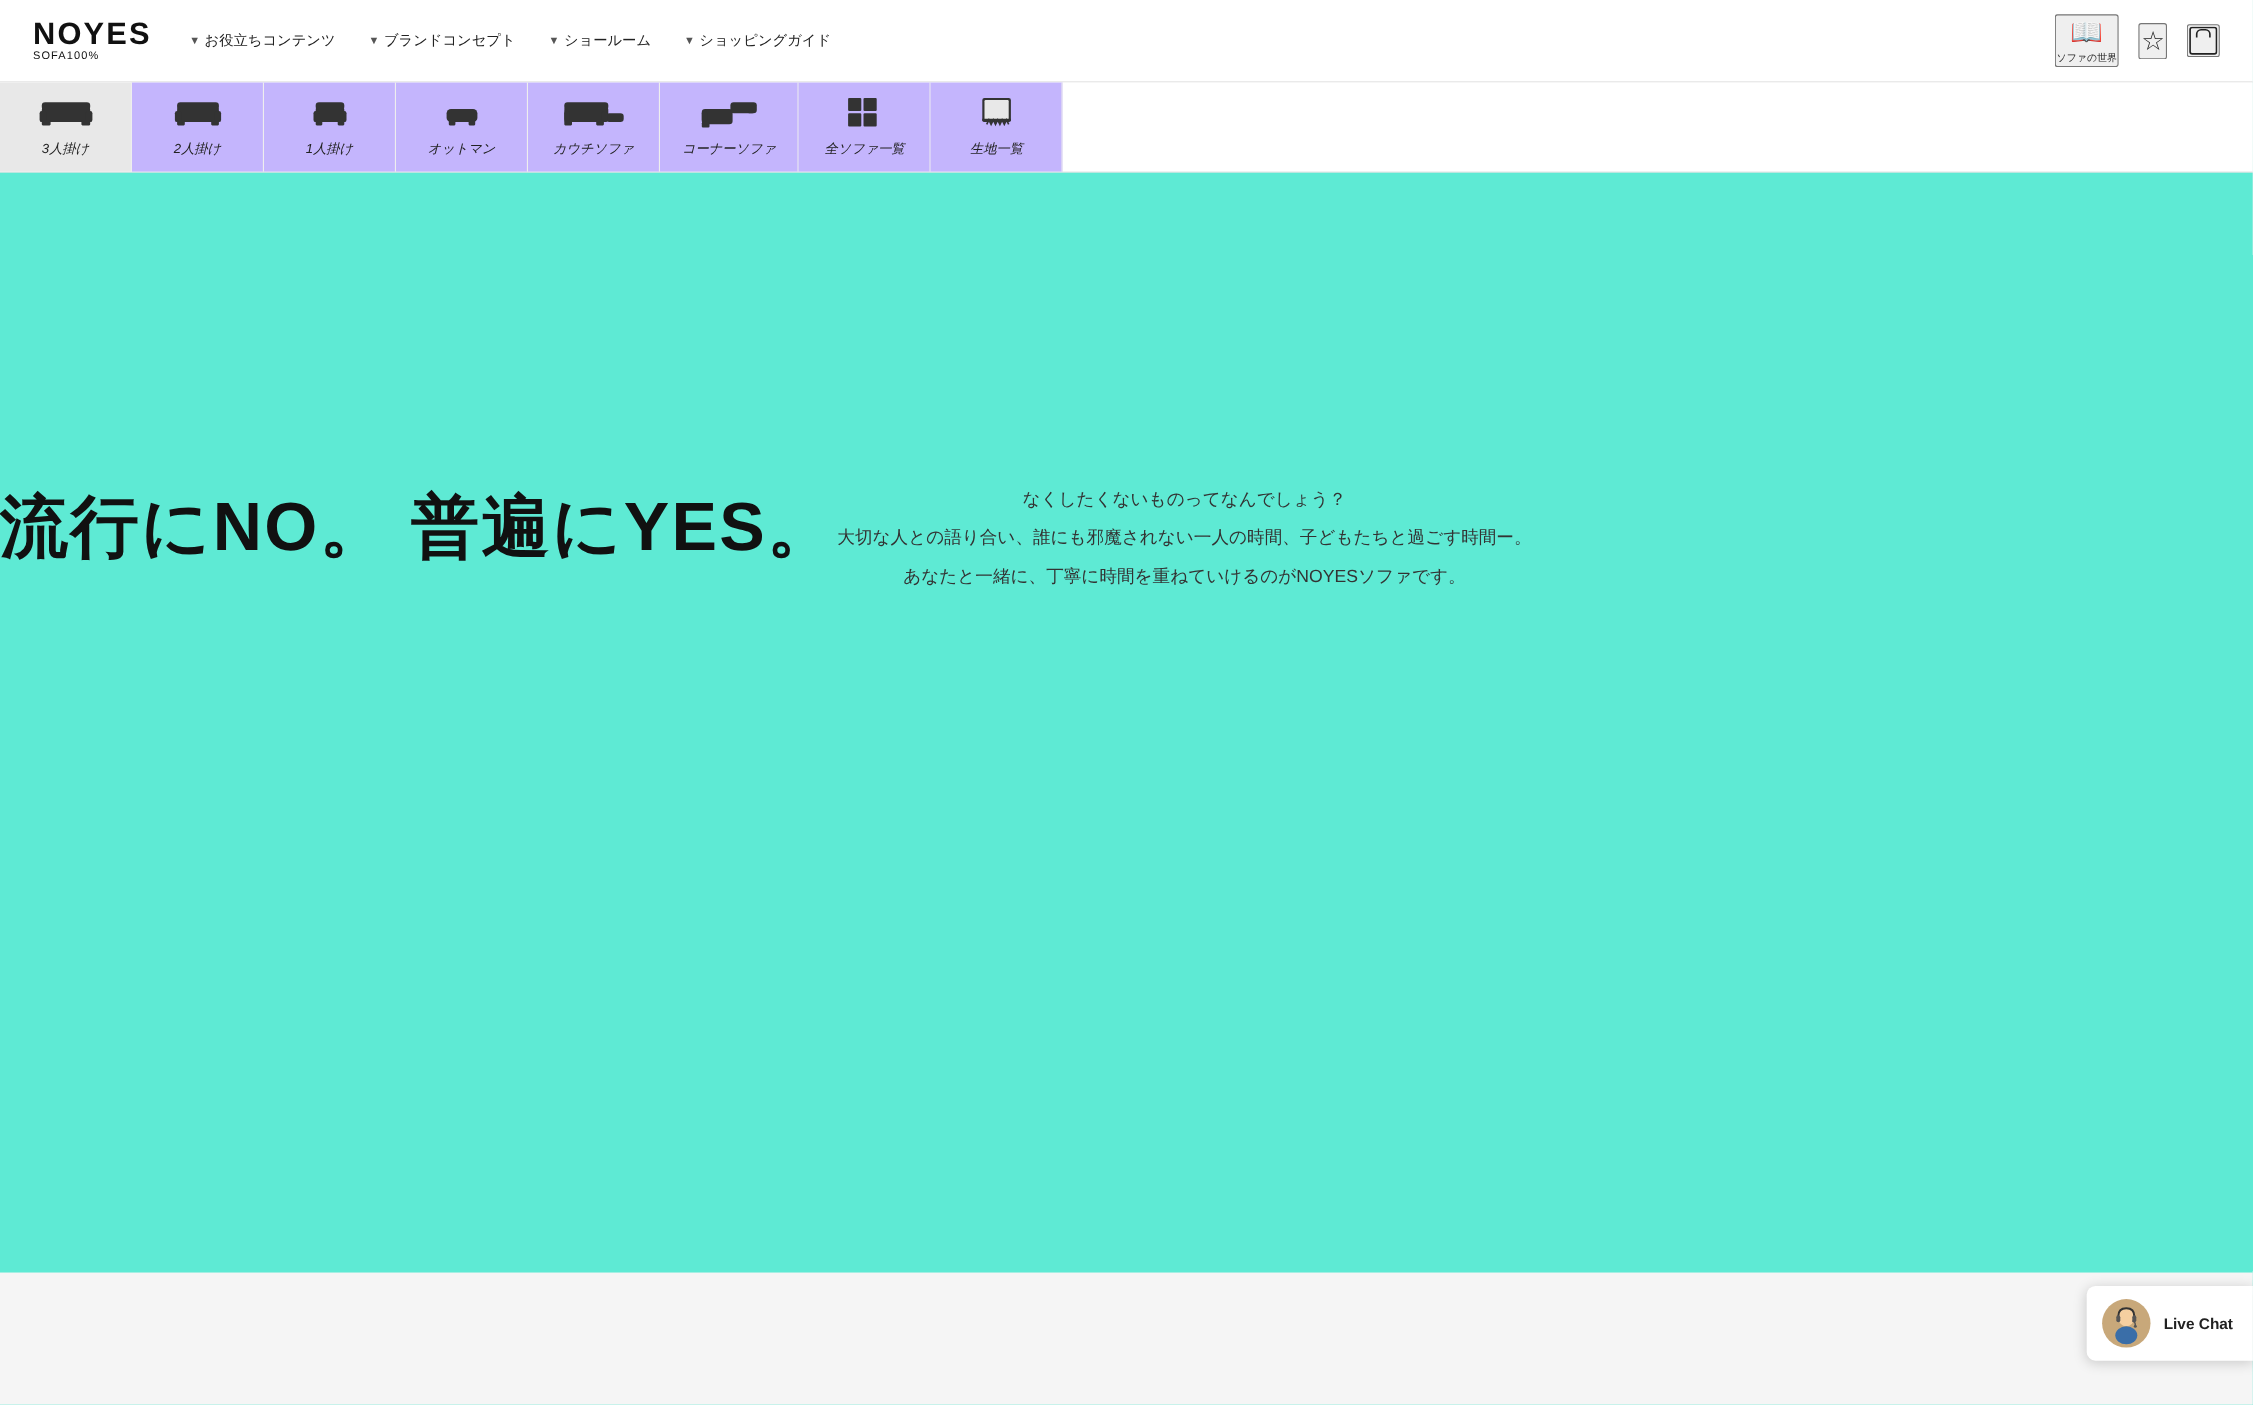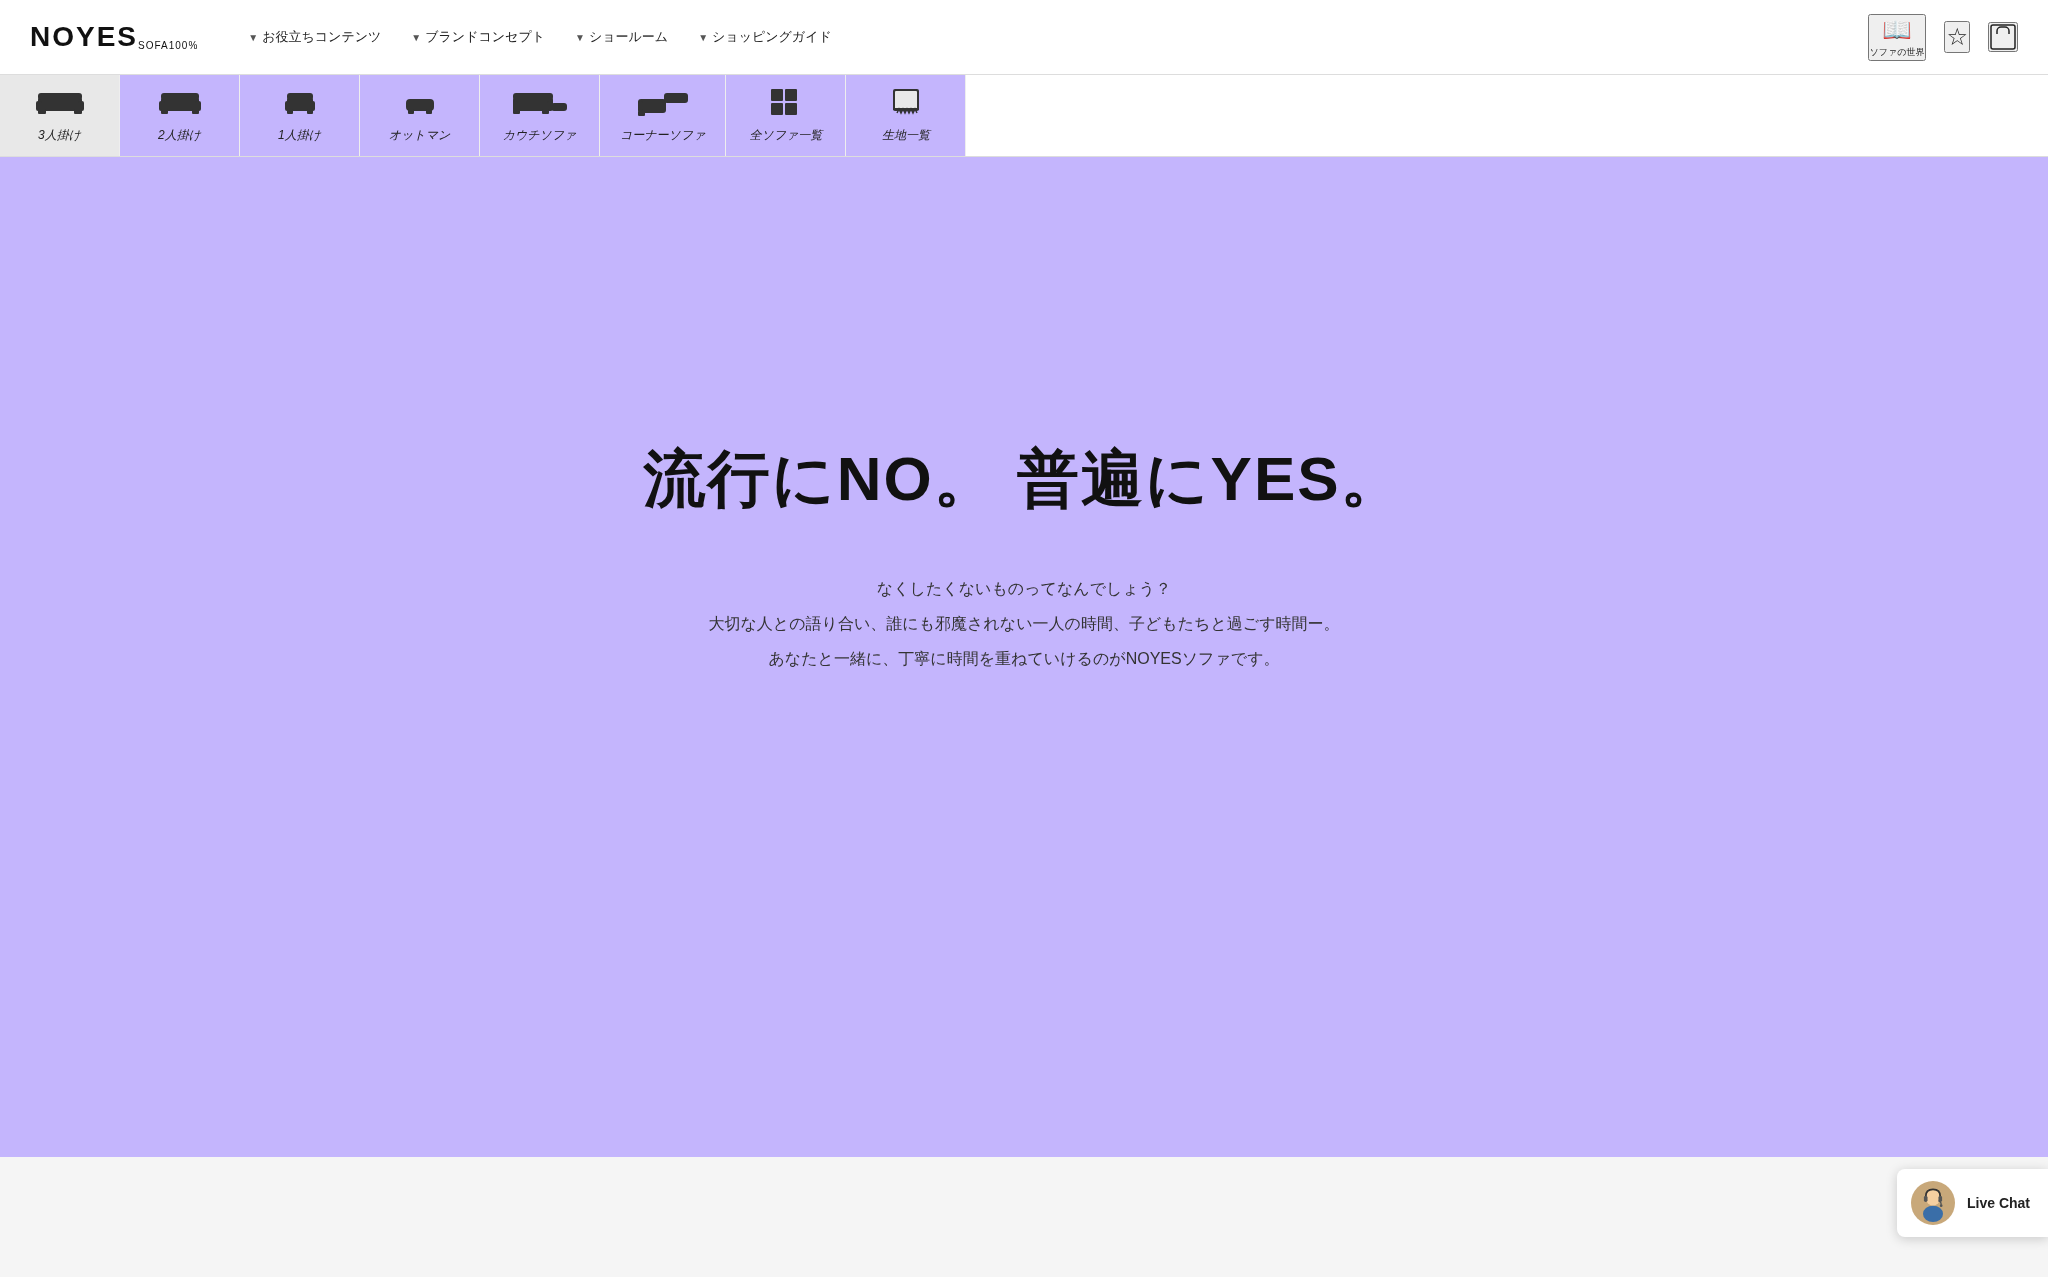--- a/index.html
+++ b/index.html
@@ -9,24 +9,23 @@
     .header {
       background: #fff;
       border-bottom: 1px solid #ddd;
       display: flex;
       align-items: center;
       padding: 0 30px;
       height: 75px;
     }
     .logo-area {
       display: flex;
-      flex-direction: row;
-      margin-right: 40px;
+      flex-direction: column;
+      margin-right: 24px;
       line-height: 1;
-      align-items: flex-end;
     }
     .logo-text {
       font-size: 28px;
       font-weight: 900;
       letter-spacing: 2px;
       color: #111;
     }
     .logo-sub {
       font-size: 10px;
       letter-spacing: 1px;
@@ -104,25 +103,24 @@
       color: #333;
       line-height: 1;
     }
     .sub-nav-label {
       font-size: 12px;
       white-space: nowrap;
     }
 
     
     .main-content {
-      background: #c4b5fd;
+      background: #5eead4;
       min-height: 1000px;
       display: flex;
-      flex-direction: column;
-      align-items: center;
+      flex-direction: row;
       padding-top: 280px;
     }
     .hero-headline {
       font-size: 62px;
       font-weight: 900;
       color: #111;
       letter-spacing: 2px;
       text-align: center;
       margin-bottom: 50px;
     }

